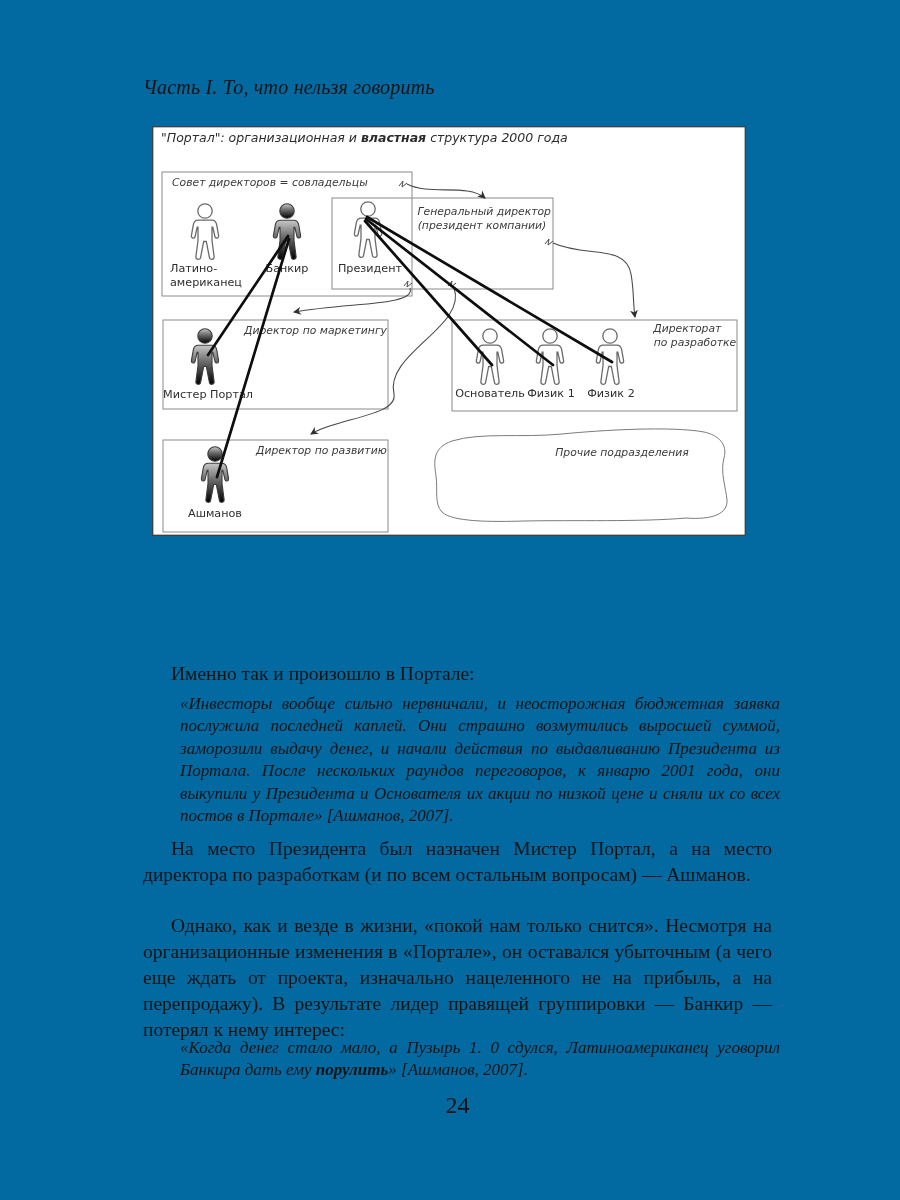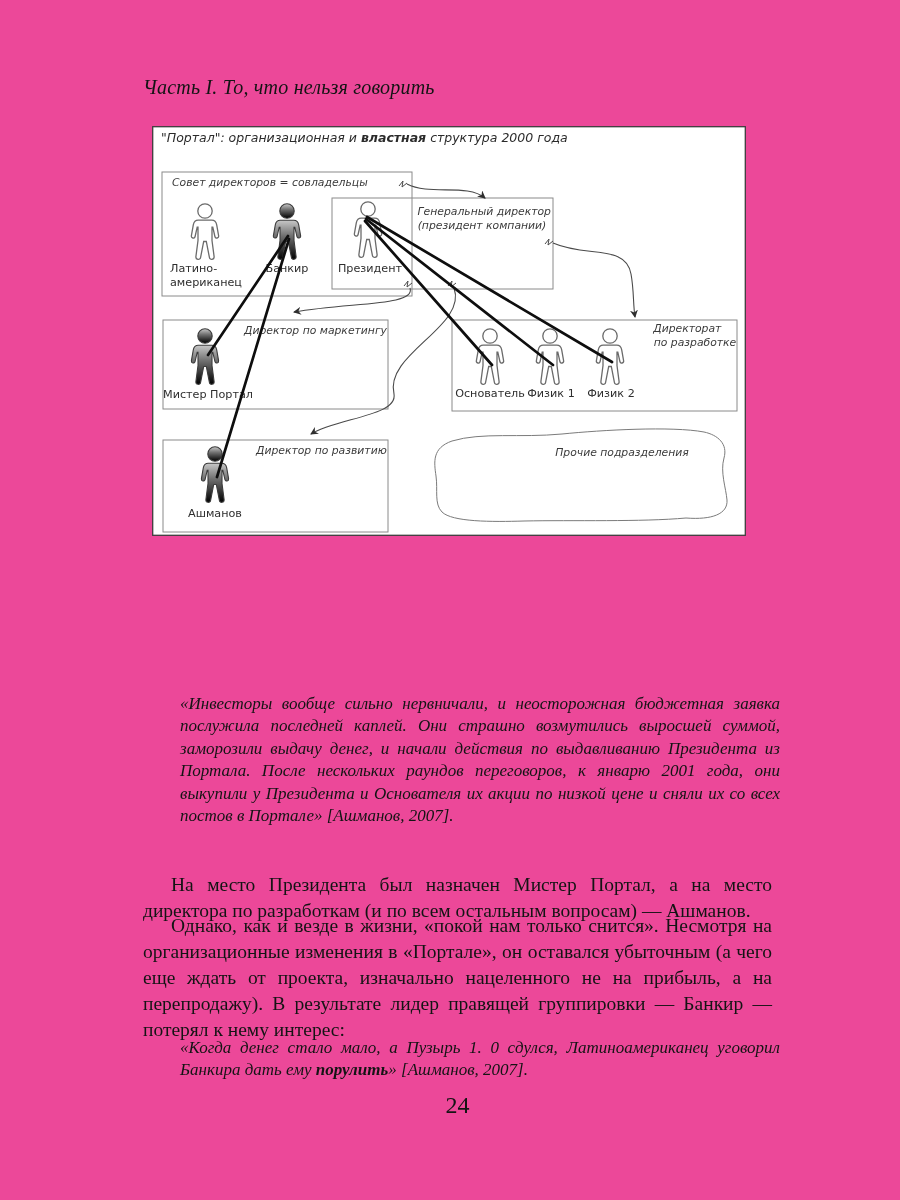--- a/index.html
+++ b/index.html
@@ -1,18 +1,18 @@
 <!DOCTYPE html>
 <html><head>
 <meta charset="utf-8">
 <style>
   html,body { margin:0; padding:0; background:#e8e8e8; }
   .page {
     position:relative; width:900px; height:1200px; margin:0 auto;
-    background:#ec4899; overflow:hidden;
+    background:#0369a1; overflow:hidden;
     font-family:"Liberation Serif", serif; color:#141414;
   }
   .running-head {
     position:absolute; left:143px; top:76px; width:630px;
     font-style:italic; font-size:20px; letter-spacing:0.2px;
   }
   .figure-wrap { position:absolute; left:152px; top:126px; width:594px; height:410px; }
   .figure-wrap svg { display:block; width:594px; height:410px; }
 
   
@@ -33,21 +33,21 @@
     position:absolute; left:143px; top:552px; width:629px;
     font-style:italic; font-size:19px; line-height:25px; text-align:justify;
   }
   .caption b { font-weight:bold; }
   .para {
     position:absolute; left:143px; width:629px;
     font-size:19.5px; line-height:26px; text-align:justify;
   }
   .para.indent { text-indent:28px; }
   .p1 { top:641px; }
-  .p2 { top:852px; }
+  .p2 { top:816px; }
   .p3 { top:893px;font-family:Liberation Serif, serif; }
   .quote {
     position:absolute; left:180px; width:600px;
     font-style:italic; font-size:17px; line-height:22.4px; text-align:justify;
   }
   .q1 { top:676px; }
   .q2 { top:1021px;margin-top:16px; }
   .quote b { font-weight:bold; }
   .pagenum {
     position:absolute; left:143px; top:1092px; width:629px;
@@ -145,20 +145,21 @@
 
       <line class="power-line" x1="136" y1="110" x2="56" y2="229"></line>
       <line class="power-line" x1="137" y1="113" x2="65" y2="351"></line>
       <line class="power-line" x1="213" y1="95" x2="340" y2="239"></line>
       <line class="power-line" x1="214" y1="93" x2="401" y2="239"></line>
       <line class="power-line" x1="215" y1="91" x2="460" y2="236"></line>
     </svg>
   </div>
 
 
+  <p class="para indent p1">Именно так и произошло в Портале:</p>
 
   <p class="quote q1">«Инвесторы вообще сильно нервничали, и неосторожная бюджетная заявка послужила последней каплей. Они страшно возмутились выросшей суммой, заморозили выдачу денег, и начали действия по выдавливанию Президента из Портала. После нескольких раундов переговоров, к январю 2001 года, они выкупили у Президента и Основателя их акции по низкой цене и сняли их со всех постов в Портале» [Ашманов, 2007].</p>
 
   <p class="para indent p2">На место Президента был назначен Мистер Портал, а на место директора по разработкам (и по всем остальным вопросам) — Ашманов.</p>
 
   <p class="para indent p3">Однако, как и везде в жизни, «покой нам только снится». Несмотря на организационные изменения в «Портале», он оставался убыточным (а чего еще ждать от проекта, изначально нацеленного не на прибыль, а на перепродажу). В результате лидер правящей группировки — Банкир — потерял к нему интерес:</p>
 
   <p class="quote q2"><span>«Когда денег стало мало, а Пузырь 1. 0 сдулся, Латиноамериканец уговорил Банкира дать ему </span><b>порулить</b><span>» [Ашманов, 2007].</span></p>
 
   <div class="pagenum">24</div>

